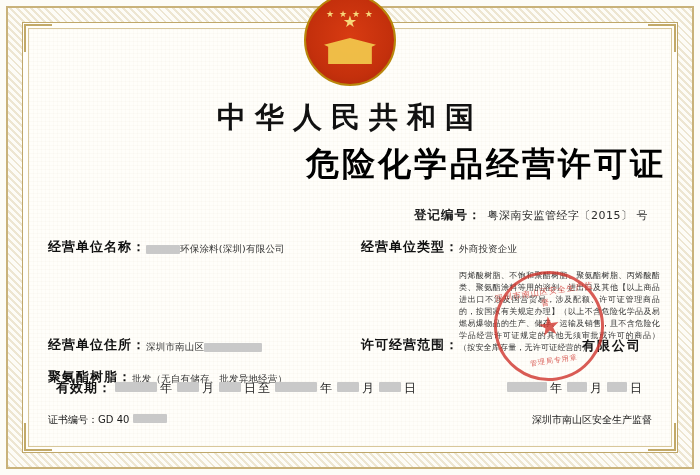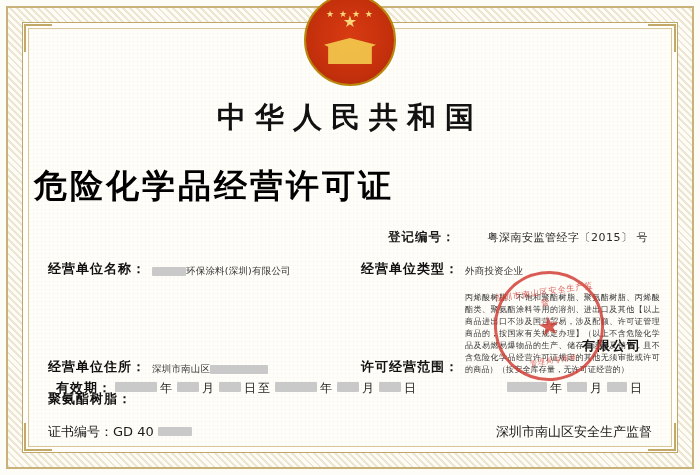--- a/index.html
+++ b/index.html
@@ -123,37 +123,36 @@
   .title-main {
     text-align: center;
     margin-top: 64px;
     font-family: "DejaVu Sans", "Liberation Sans", sans-serif;
     font-size: 29px;
     font-weight: bold;
     letter-spacing: 9px;
     color: #111111;
   }
   .title-sub {
-    text-align: left;
-    margin-top: 26px;
+    text-align: right;
+    margin-top: 4px;
     font-size: 33px;
     font-weight: bold;
     letter-spacing: 3px;
     color: #000000;
   }
 
   .reg-line {
     margin-top: 20px;
     display: flex;
     justify-content: flex-end;
     align-items: baseline;
     padding-right: 18px;
     font-size: 12.5px;
     color: #1a1a1a;
-    gap: 26px;
   }
   .reg-label { font-weight: bold; letter-spacing: 1px; }
   .reg-value {
     margin-left: 6px;
     font-size: 11px;
     color: #2b2b2b;
     letter-spacing: 0.5px;
   }
   .redacted {
     display: inline-block;
@@ -178,21 +177,21 @@
     font-size: 13px;
     font-weight: bold;
     color: #111;
     white-space: nowrap;
     letter-spacing: 1px;
     flex: none;
   }
   .field-value {
     font-size: 9.5px;
     color: #333;
-    margin-left: 6px;
+    margin-left: 0;
     line-height: 1.45;
     letter-spacing: 0.2px;
     word-break: break-all;
   }
   .field-value.small-note {
     font-size: 8px;
     line-height: 1.5;
     text-align: justify;
   }
   .field.scope { grid-row: span 1; }
@@ -259,26 +258,26 @@
     text-align: center;
     font-size: 8px;
     letter-spacing: 1px;
   }
   .seal .seal-text-top { top: 12px; }
   .seal .seal-text-bottom { bottom: 12px; font-size: 7px; }
 
   .footer {
     position: absolute;
     left: 0; right: 0;
-    bottom: 0;
+    bottom: 14px;
     display: flex;
     justify-content: space-between;
     align-items: baseline;
     padding: 0 14px;
-    font-size: 13px;
+    font-size: 10px;
     color: #1a1a1a;
   }
   .footer .cert-no { display: flex; align-items: baseline; }
   .footer .cert-no .redacted { margin-left: 4px; }
 </style>
 </head>
 <body>
 
 <div class="certificate">
 
@@ -330,20 +329,21 @@
         </span>
       </div>
 
       <div class="field scope">
         <span class="field-label">许可经营范围：</span>
         <span class="field-value small-note">丙烯酸树脂、不饱和聚酯树脂、聚氨酯树脂、丙烯酸酯类、聚氨酯涂料等用的溶剂、进出口及其他【以上商品进出口不涉及国营贸易，涉及配额、许可证管理商品的，按国家有关规定办理】（以上不含危险化学品及易燃易爆物品的生产、储存、运输及销售，且不含危险化学品经营许可证规定的其他无须审批或许可的商品）（按安全库存量，无许可证经营的）</span>
       </div>
 
       <div class="field right-col">
         <span class="field-label">聚氨酯树脂：</span>
+        <span class="field-value">批发（无自有储存、批发异地经营）</span>
       </div>
 
     </div>
 
     <div class="issuer-row">有限公司</div>
 
     <div class="seal">
       <span class="seal-text-top">深圳市南山区安全生产监督</span>
       <span class="seal-star">★</span>
       <span class="seal-text-bottom">管理局专用章</span>

